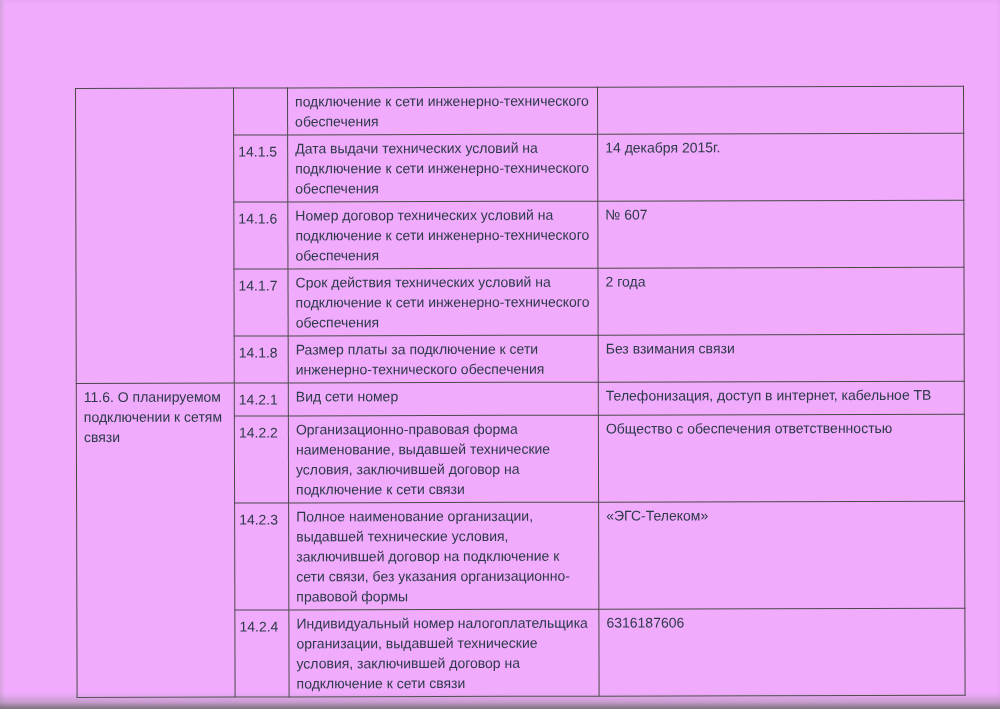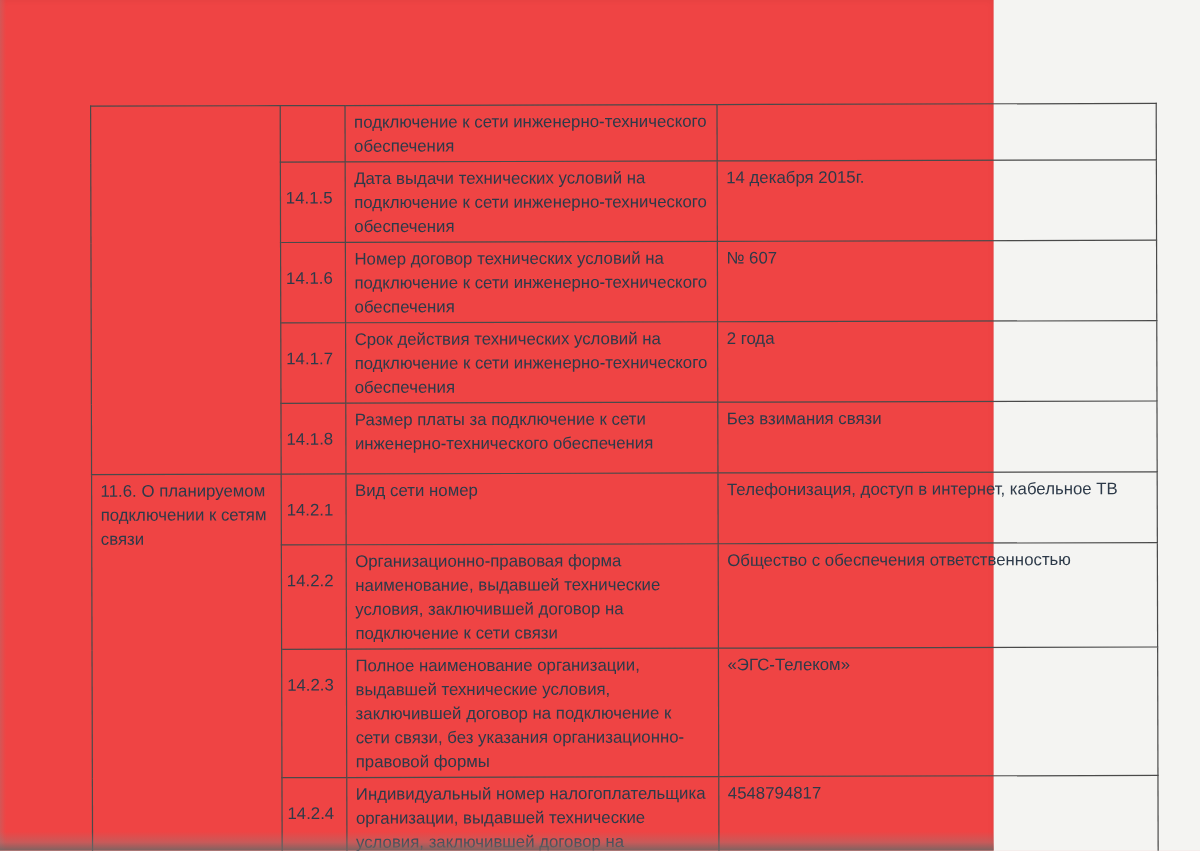--- a/index.html
+++ b/index.html
@@ -6,23 +6,23 @@
     margin: 0;
     padding: 0;
     width: 1000px;
     height: 709px;
     background: #f4f4f2;
     font-family: "Liberation Sans", "DejaVu Sans", sans-serif;
     overflow: hidden;
   }
   .scan-page {
     position: relative;
-    width: 828px;
+    width: 1000px;
     height: 709px;
-    background: #ef4444;
+    background: #f0abfc;
     box-shadow: inset 0 0 6px rgba(0,0,0,0.06);
   }
   .doc-table {
     position: absolute;
     left: 75px;
     top: 88px;
     width: 888px;
     border-collapse: collapse;
     table-layout: fixed;
     color: #2d3a49;
@@ -31,21 +31,21 @@
     transform: rotate(-0.15deg);
     transform-origin: left top;
   }
   .doc-table td {
     border: 1px solid #4a4a4a;
     vertical-align: top;
     padding: 3px 7px;
     word-wrap: break-word;
   }
   .doc-table td.col-num {
-    padding: 19px 4px;
+    padding: 6px 4px;
   }
   .col-section-w { width: 158px; }
   .col-num-w     { width: 54px;  }
   .col-desc-w    { width: 310px; }
   .col-value-w   { width: 366px; }
 
   .scan-edge-bottom {
     position: absolute;
     left: 0;
     right: 0;
@@ -119,20 +119,20 @@
         <td>Общество с обеспечения ответственностью</td>
       </tr>
       <tr>
         <td class="col-num">14.2.3</td>
         <td>Полное наименование организации, выдавшей технические условия, заключившей договор на подключение к сети связи, без указания организационно-правовой формы</td>
         <td>«ЭГС-Телеком»</td>
       </tr>
       <tr>
         <td class="col-num">14.2.4</td>
         <td>Индивидуальный номер налогоплательщика организации, выдавшей технические условия, заключившей договор на подключение к сети связи</td>
-        <td>4548794817</td>
+        <td>6316187606</td>
       </tr>
     </tbody>
   </table>
 
   <div class="scan-edge-left"></div>
   <div class="scan-edge-bottom"></div>
 </div>
 
 </body></html>

